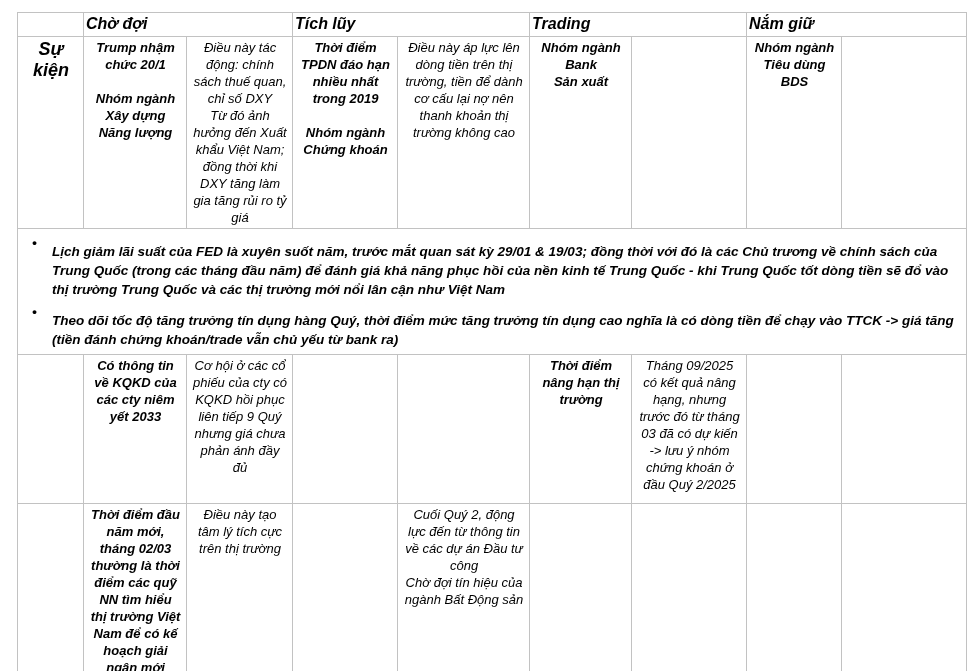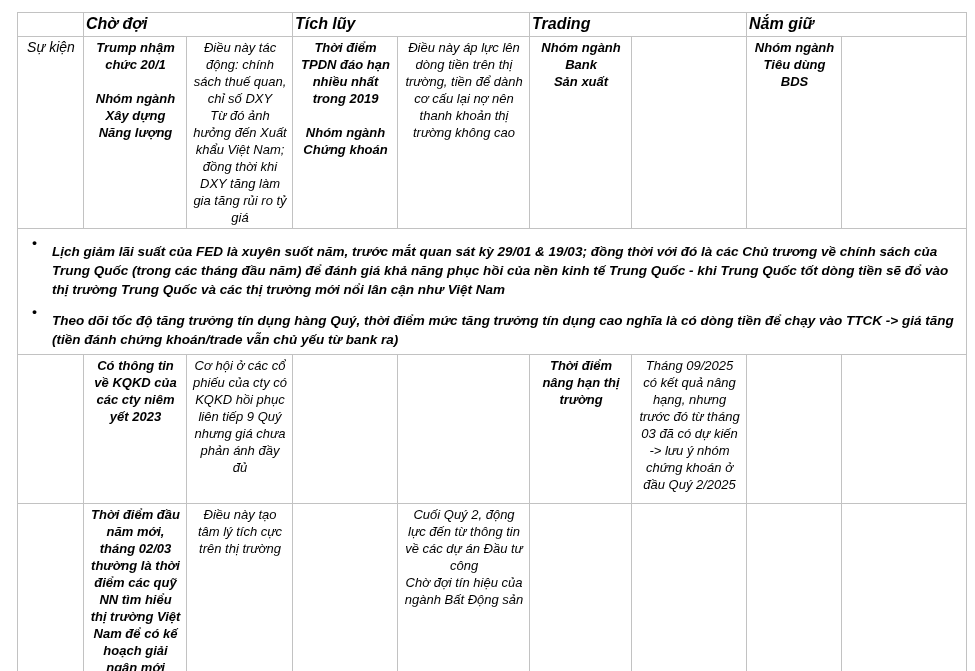--- a/index.html
+++ b/index.html
@@ -7,21 +7,21 @@
          font-family:"Liberation Sans", sans-serif; color:#000; }
   .sheet { position:absolute; left:17px; top:12px; }
   table { border-collapse:collapse; table-layout:fixed; width:950px; font-style:italic; }
   td { border:1px solid #c2c2c2; vertical-align:top; padding:2px 5px 2px 6px; overflow:hidden; }
   tr.h-strategy td, tr.h-quarter td { height:21px; padding:1px 2px; }
   tr.r-row1 td { height:180px; }
   tr.r-notes td { height:100px; }
   tr.r-row2 td { height:144px; }
   tr.r-row3 td { height:165px; }
   .strategy, .quarter { font-weight:bold; font-size:16px; line-height:20px; }
-  .rowlabel { text-align:center; font-weight:normal; font-size:14px; }
+  .rowlabel { text-align:center; font-weight:bold; font-size:18px; }
   .event { font-weight:bold; }
   .event, .note { font-size:13px; line-height:17px; white-space:pre-wrap; word-wrap:break-word;text-align:center; }
   .b { font-weight:normal; }
   .notes-cell { padding:4px 10px 2px 14px; }
   ul.notes { margin:0; padding:0; list-style:none; }
   ul.notes li { display:flex; font-weight:bold; font-size:13.5px; line-height:19px; margin-bottom:3px; }
   .bullet { flex:0 0 20px; width:20px; }
   .note-text { flex:1;margin-top:9px; }
 </style>
 </head>
@@ -85,21 +85,21 @@
           <li>
             <span class="bullet">•</span>
             <span class="note-text">Theo dõi tốc độ tăng trưởng tín dụng hàng Quý, thời điểm mức tăng trưởng tín dụng cao nghĩa là có dòng tiền để chạy vào TTCK -&gt; giá tăng (tiền đánh chứng khoán/trade vẫn chủ yếu từ bank ra)</span>
           </li>
         </ul>
       </td>
     </tr>
 
     <tr class="r-row2">
       <td></td>
-      <td class="event">Có thông tin về KQKD của các cty niêm yết 2023</td>
+      <td class="event">Có thông tin về KQKD của các cty niêm yết 2033</td>
       <td class="note">Cơ hội ở các cổ phiếu của cty có KQKD hồi phục liên tiếp 9 Quý nhưng giá chưa phản ánh đầy đủ</td>
       <td class="event"></td>
       <td class="note"></td>
       <td class="event">Thời điểm nâng hạn thị trường</td>
       <td class="note"><span>Tháng 09/2025 có kết quả nâng hạng, nhưng trước đó </span><span class="b">từ tháng 03 đã có dự kiến -&gt; lưu ý nhóm chứng khoán ở đầu Quý 2/2025</span></td>
       <td class="event"></td>
       <td class="note"></td>
     </tr>
 
     <tr class="r-row3">

